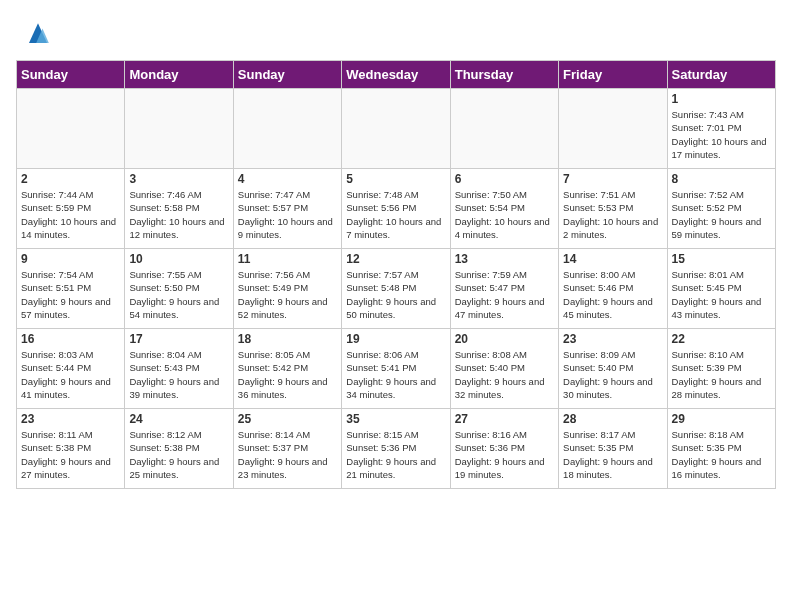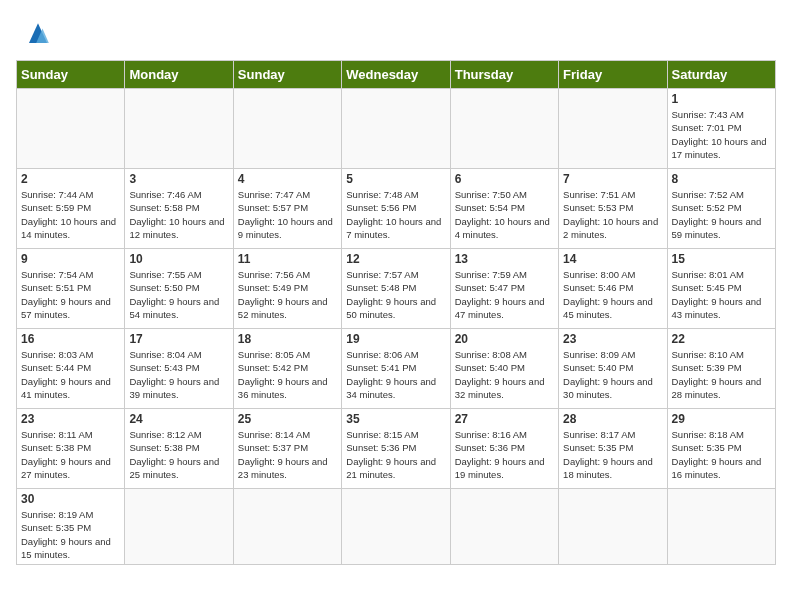--- a/index.html
+++ b/index.html
@@ -43,21 +43,21 @@
     .location-title {
       font-size: 16px;
       color: #555;
     }
     .calendar {
       width: 100%;
       border-collapse: collapse;
       table-layout: fixed;
     }
     .calendar th {
-      background: #4d7c0f;
+      background: #701a75;
       color: #fff;
       font-size: 13px;
       font-weight: bold;
       padding: 6px 4px;
       text-align: left;
       border: 1px solid #ccc;
     }
     .calendar td {
       border: 1px solid #ccc;
       vertical-align: top;
@@ -298,28 +298,14 @@
 Sunset: 5:35 PM
 Daylight: 9 hours and 18 minutes.</div>
         </td>
         <td>
           <span class="day-num">29</span>
           <div class="day-info">Sunrise: 8:18 AM
 Sunset: 5:35 PM
 Daylight: 9 hours and 16 minutes.</div>
         </td>
       </tr>
-      <tr class="last-row">
-        <td>
-          <span class="day-num">30</span>
-          <div class="day-info">Sunrise: 8:19 AM
-Sunset: 5:35 PM
-Daylight: 9 hours and 15 minutes.</div>
-        </td>
-        <td class="empty"></td>
-        <td class="empty"></td>
-        <td class="empty"></td>
-        <td class="empty"></td>
-        <td class="empty"></td>
-        <td class="empty"></td>
-      </tr>
     </tbody>
 </table>
 
 </body></html>

